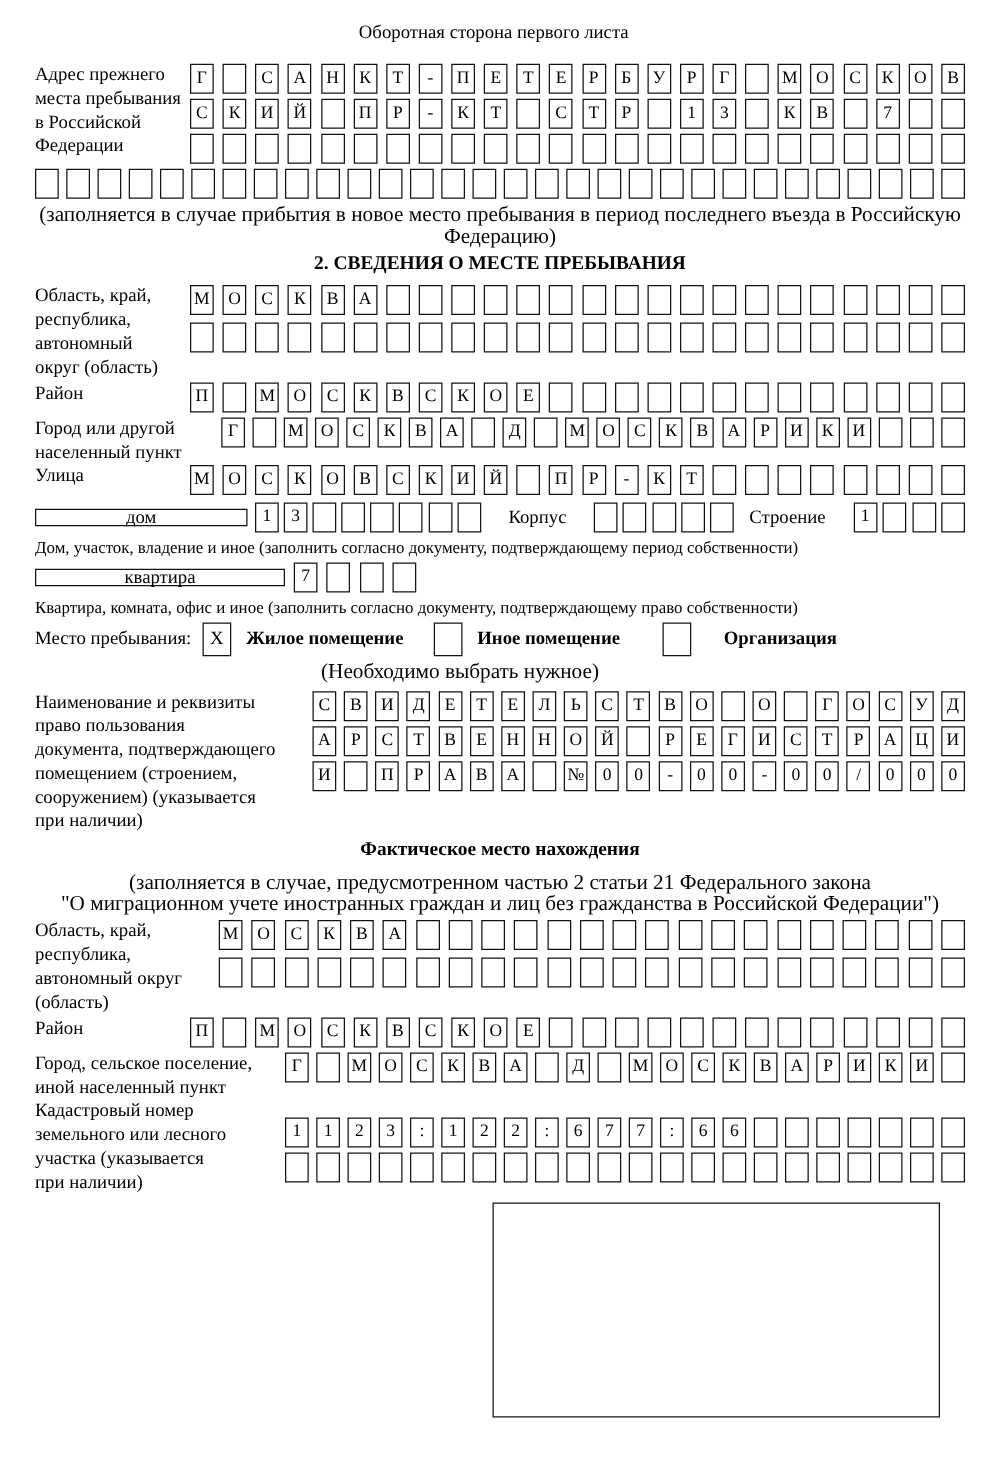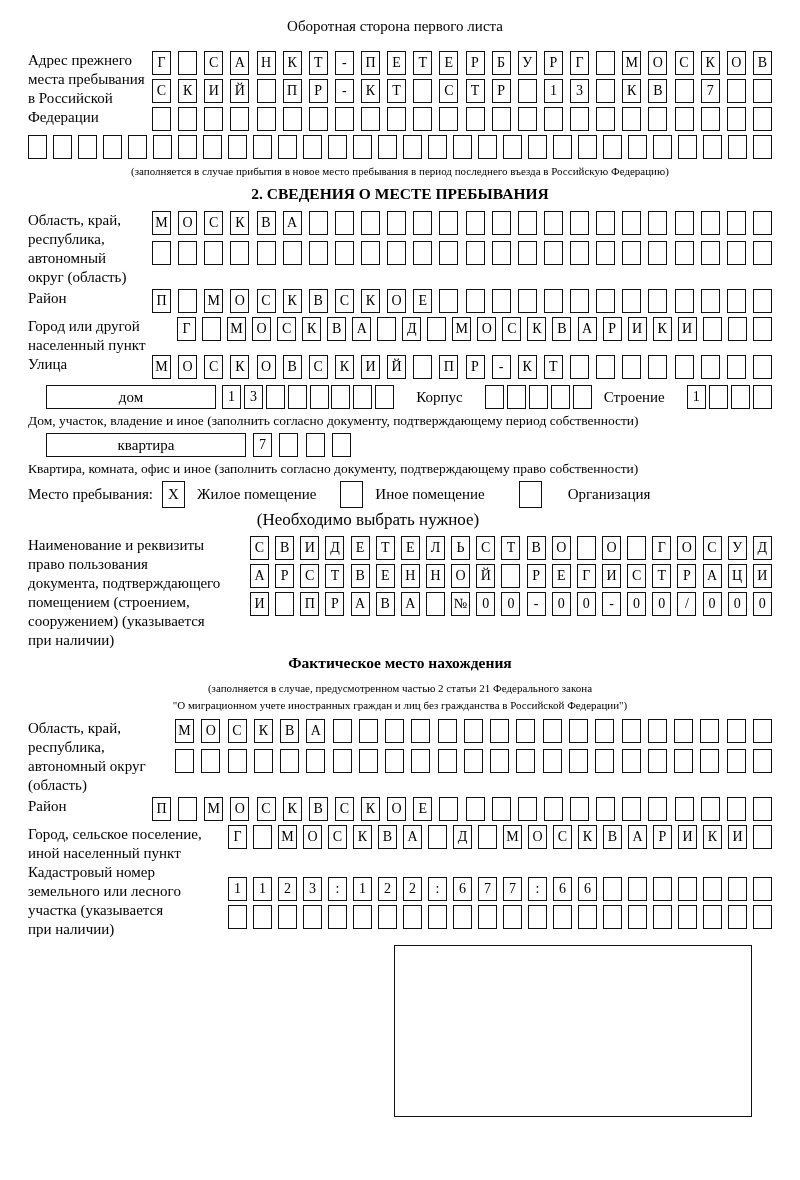--- a/index.html
+++ b/index.html
@@ -10,33 +10,33 @@
   .frow{display:flex;align-items:flex-start;}
   .flabel{font-size:15px;line-height:19px;flex-shrink:0;}
   .w124{width:124px;} .w149{width:149px;} .w147{width:147px;} .w200{width:200px;} .w222{width:222px;}
 
   .cells{display:flex;justify-content:space-between;margin-bottom:4px;}
   .g620{width:620px;} .g744{width:744px;} .g595{width:595px;} .g597{width:597px;}
   .g544{width:544px;} .g522{width:522px;} .g198{width:198px;} .g123{width:123px;} .g98{width:98px;}
 
   .cell{width:19px;height:24px;border:1.5px solid #121212;box-sizing:border-box;display:flex;align-items:center;justify-content:center;font-size:14px;flex-shrink:0;background:#fff;}
 
-  .note{font-size:11px;text-align:center;margin:0 0 5px 0;line-height:17px;}
+  .note{font-size:17px;text-align:center;margin:0 0 5px 0;line-height:17px;}
   .note-left{font-size:13.5px;text-align:left;margin:1px 0 4px 0;line-height:17px;}
   .sec-title{text-align:center;font-weight:bold;font-size:15.5px;margin:4px 0 8px 0;}
 
   .house-row{display:flex;align-items:center;margin:2px 0 3px 0;}
-  .label-box{border:1.5px solid #121212;height:24px;box-sizing:border-box;display:flex;align-items:center;justify-content:center;font-size:15px;flex-shrink:0;margin-left:18px;}
+  .label-box{border:1.5px solid #121212;height:14px;box-sizing:border-box;display:flex;align-items:center;justify-content:center;font-size:15px;flex-shrink:0;}
   .hb-dom{width:170px;} .hb-apt{width:200px;}
   .house-row .cells{margin-bottom:0;}
   .inline-lbl{margin:0 22px;white-space:nowrap;}
 
   .stay-row{display:flex;align-items:center;margin:4px 0 2px 0;}
   .checkbox{width:23px;height:27px;border:1.5px solid #121212;box-sizing:border-box;display:flex;align-items:center;justify-content:center;font-size:15px;flex-shrink:0;}
-  .stay-row .olabel{margin:0 14px 0 12px;white-space:nowrap;}
+  .stay-row .olabel{margin:0 14px 0 12px;white-space:nowrap;font-weight:bold;}
   .stay-hint{font-size:17px;text-align:center;width:560px;margin:2px 0 6px 60px;}
 
   .offset14{margin-top:14px;}
   .mt6{margin-top:6px;} .mt2{margin-top:2px;}
 
   .stamp-box{width:358px;height:172px;border:1.6px solid #121212;box-sizing:border-box;margin:6px 0 7px 366px;}
   .stamp-caption{width:404px;margin-left:344px;text-align:center;font-size:14px;line-height:20.5px;}
 </style>
 </head>
 <body>

